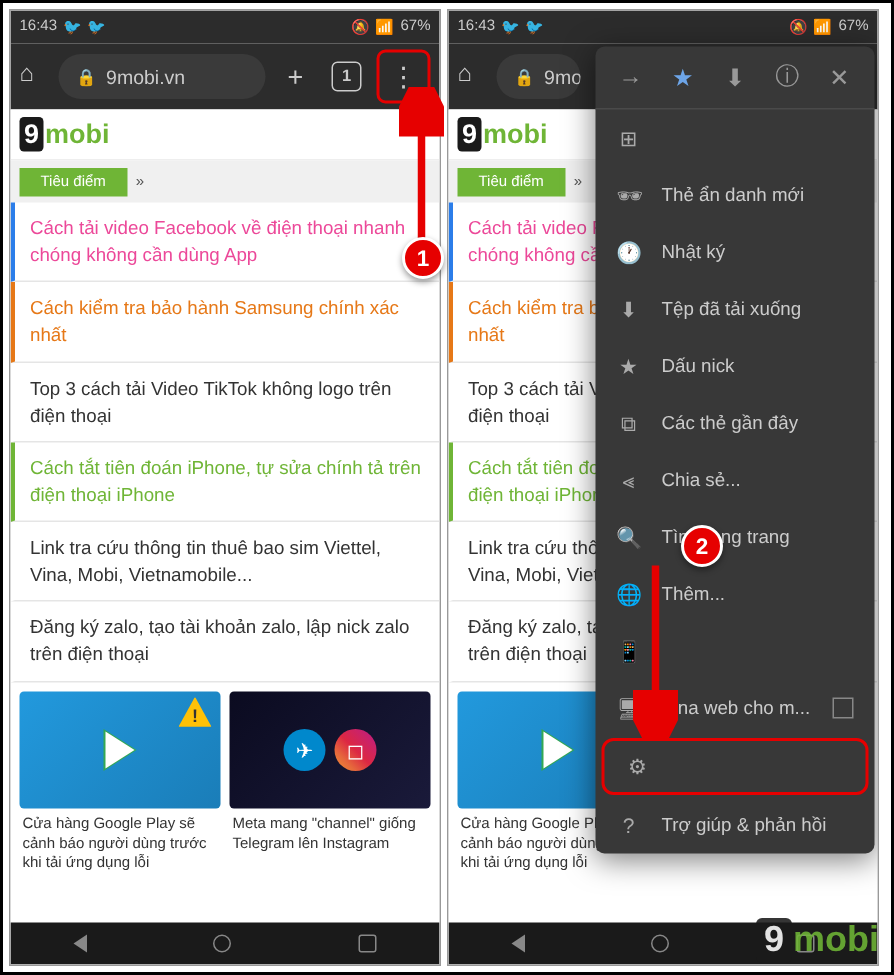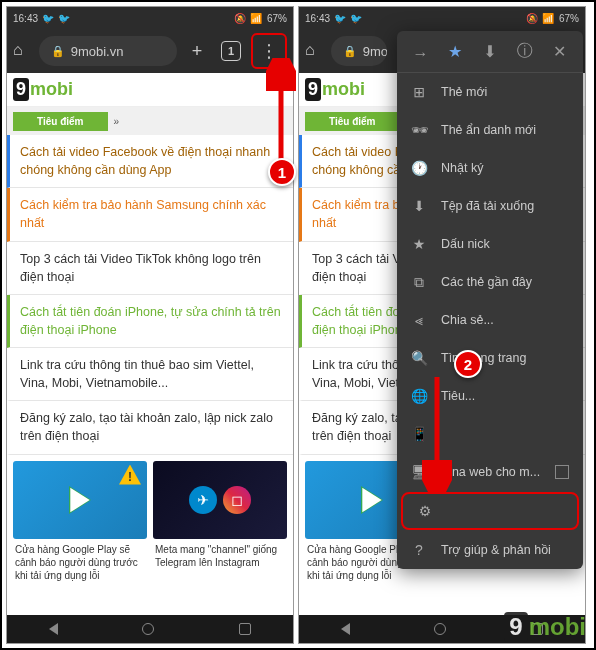--- a/index.html
+++ b/index.html
@@ -14,24 +14,24 @@
 .lock-icon{margin-right:6px;font-size:11px}
 .tb-btn{width:28px;height:28px;display:flex;align-items:center;justify-content:center;color:#ccc;font-size:18px}
 .tab-count{border:1.5px solid #ccc;border-radius:4px;width:20px;height:20px;display:flex;align-items:center;justify-content:center;font-size:11px;font-weight:bold}
 .menu-highlight{border:2.5px solid #e60000;border-radius:6px;padding:2px}
 .content{height:572px;overflow:hidden;background:#fff}
 .site-header{height:34px;background:#fff;display:flex;align-items:center;padding:0 6px;border-bottom:1px solid #eee}
 .logo{display:flex;align-items:center;font-size:18px;font-weight:bold}
 .logo-9{background:#1a1a1a;color:#fff;padding:1px 3px;border-radius:3px;margin-right:1px}
 .logo-m{color:#6fb536}
 .nav-bar{height:28px;background:#f0f0f0;display:flex;align-items:center;font-size:10px;padding:0 6px;gap:6px;color:#555}
-.nav-active{background:#6fb536;color:#fff;padding:4px 24px;font-weight:bold}
+.nav-active{background:#6fb536;color:#fff;padding:4px 14px;font-weight:normal}
 .articles{padding:0}
 .article{padding:8px 10px;border-bottom:1px solid #e5e5e5;font-size:12.5px;line-height:1.45;color:#333;border-left:3px solid transparent}
-.article.blue{border-left-color:#2b7de9;color:#a16207}
+.article.blue{border-left-color:#2b7de9;color:#ec4899}
 .article.orange{border-left-color:#e67817;color:#e67817}
 .article.green{border-left-color:#6fb536;color:#6fb536}
 .thumb-row{display:flex;padding:6px;gap:6px}
 .thumb{flex:1}
 .thumb-img{height:78px;border-radius:3px;display:flex;align-items:center;justify-content:center;position:relative}
 .thumb-img.play{background:linear-gradient(135deg,#2299dd,#1a7db8)}
 .thumb-img.tele{background:linear-gradient(135deg,#0b0b20,#1a1a3a)}
 .thumb-title{font-size:10px;padding:4px 2px;line-height:1.3;color:#333}
 .nav-bottom{position:absolute;bottom:0;left:0;right:0;height:28px;background:#1a1a1a;display:flex;align-items:center;justify-content:space-around}
 .nav-btn{width:36px;height:4px;border-radius:2px}
@@ -208,21 +208,20 @@
   <div class="dropdown">
     <div class="dd-top">
       <span class="dd-top-icon">→</span>
       <span class="dd-top-icon star">★</span>
       <span class="dd-top-icon">⬇</span>
       <span class="dd-top-icon">ⓘ</span>
       <span class="dd-top-icon">✕</span>
     </div>
     <div class="dd-item">
           <span class="dd-icon">⊞</span>
-          <span class="dd-text">Thẻ mới</span>
         </div>
     <div class="dd-item">
           <span class="dd-icon">🕶</span>
           <span class="dd-text">Thẻ ẩn danh mới</span>
         </div>
     <div class="dd-item">
           <span class="dd-icon">🕐</span>
           <span class="dd-text">Nhật ký</span>
         </div>
     <div class="dd-item">
@@ -240,21 +239,21 @@
     <div class="dd-item">
           <span class="dd-icon">⪡</span>
           <span class="dd-text">Chia sẻ...</span>
         </div>
     <div class="dd-item">
           <span class="dd-icon">🔍</span>
           <span class="dd-text">Tìm trong trang</span>
         </div>
     <div class="dd-item">
           <span class="dd-icon">🌐</span>
-          <span class="dd-text">Tiêu...</span>
+          <span class="dd-text">Thêm...</span>
         </div>
     <div class="dd-item">
           <span class="dd-icon">📱</span>
         </div>
     <div class="dd-item">
           <span class="dd-icon">🖥</span>
           <span class="dd-text">Vina web cho m...</span>
           <span class="dd-check"></span>
         </div>
     <div class="settings-highlight">

